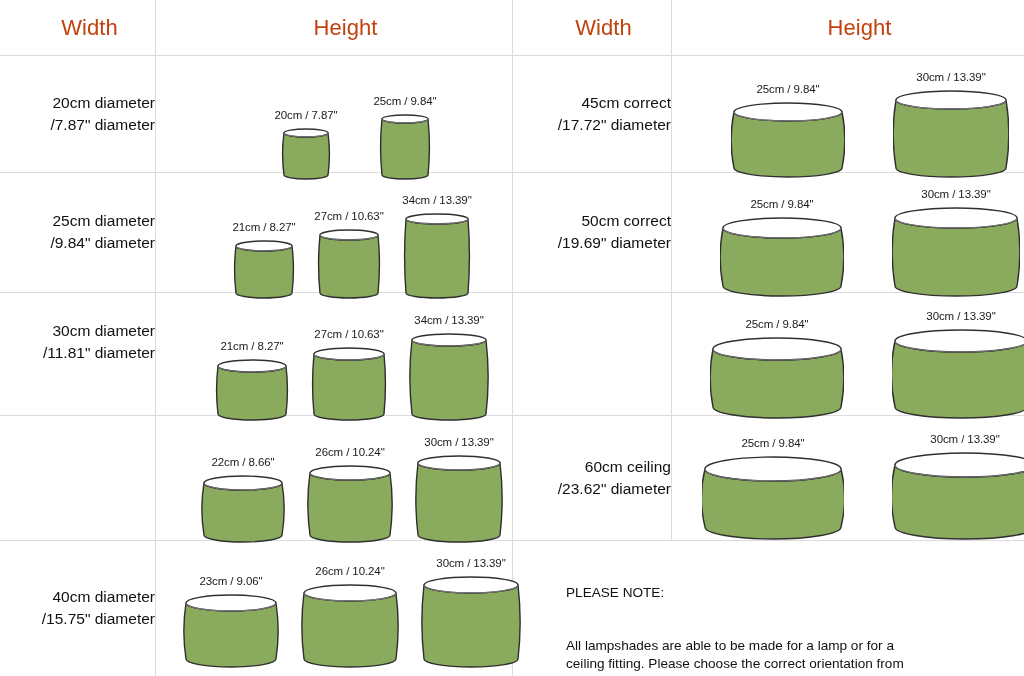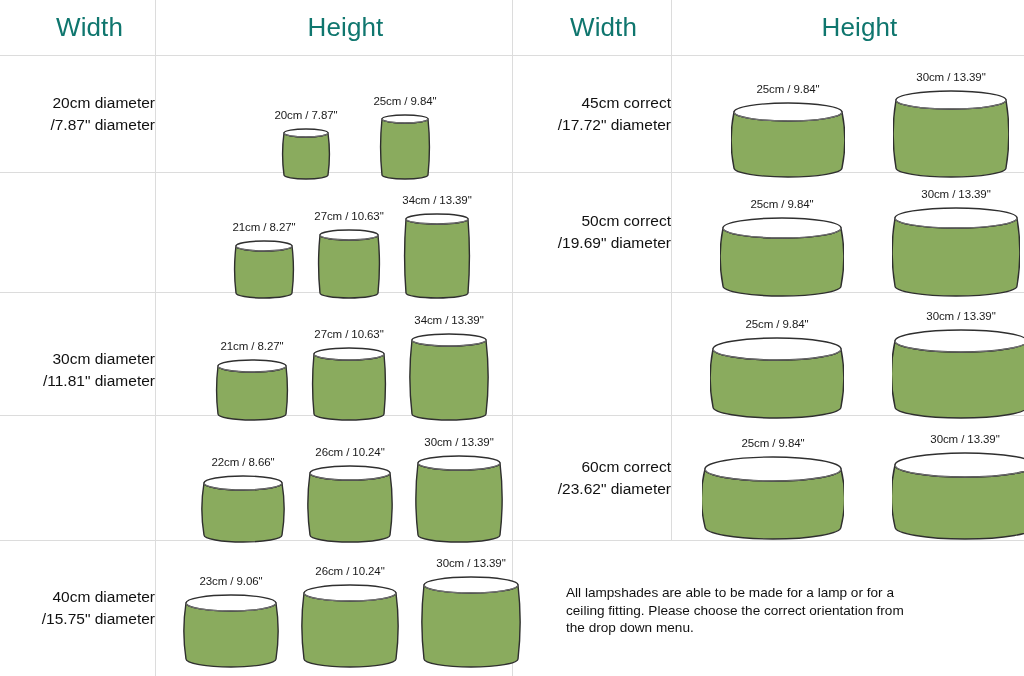--- a/index.html
+++ b/index.html
@@ -43,22 +43,22 @@
     height: 540px;
   }
 
   
   .hdr {
     position: absolute;
     height: 55px;
     display: flex;
     align-items: center;
     justify-content: center;
-    font-size: 26px;
-    color: #0f766e;
+    font-size: 22px;
+    color: #c2410c;
     letter-spacing: .1px;
     padding-left: 24px;
   }
 
   
   .wcell {
     position: absolute;
     display: flex;
     flex-direction: column;
     align-items: flex-end;
@@ -119,39 +119,43 @@
 
   <div class="hdr" style="left:0;   top:0; width:155px">Width</div>
   <div class="hdr" style="left:155px;top:0; width:357px">Height</div>
   <div class="hdr" style="left:512px;top:0; width:159px">Width</div>
   <div class="hdr" style="left:671px;top:0; width:353px">Height</div>
 
   <div class="wcell" style="left:0;top:55px;width:155px;height:117px">
     <span class="l1">20cm diameter</span>
     <span class="l2">/7.87" diameter</span>
   </div>
-  <div class="wcell" style="left:0;top:308px;width:155px;height:123px">
+  <div class="wcell" style="left:0;top:172px;width:155px;height:120px">
+    <span class="l1">25cm diameter</span>
+    <span class="l2">/9.84" diameter</span>
+  </div>
+  <div class="wcell" style="left:0;top:280px;width:155px;height:123px">
     <span class="l1">30cm diameter</span>
     <span class="l2">/11.81" diameter</span>
   </div>
   <div class="wcell" style="left:0;top:540px;width:155px;height:136px">
     <span class="l1">40cm diameter</span>
     <span class="l2">/15.75" diameter</span>
   </div>
 
   <div class="wcell" style="left:512px;top:55px;width:159px;height:117px">
     <span class="l1">45cm correct</span>
     <span class="l2">/17.72" diameter</span>
   </div>
   <div class="wcell" style="left:512px;top:172px;width:159px;height:120px">
     <span class="l1">50cm correct</span>
     <span class="l2">/19.69" diameter</span>
   </div>
   <div class="wcell" style="left:512px;top:415px;width:159px;height:125px">
-    <span class="l1">60cm correct</span>
+    <span class="l1">60cm ceiling</span>
     <span class="l2">/23.62" diameter</span>
   </div>
 
   <div class="hcell" id="hc-L0" style="left:155px;top:55px;width:357px;height:117px">
       <div class="shade" style="left: 126px; top: 54px; width: 50px;">
         <div class="shade-cap">20cm / 7.87"</div>
         <svg class="shade-art" width="50" height="56" viewBox="0 0 50 56">
     <path d="M 3 7 C 1 21.7 1 34.3 3 49 A 22 4 0 0 0 47 49 C 49 34.3 49 21.7 47 7 A 22 4 0 0 1 3 7 Z" fill="#8aab5e" stroke="#2f2f2f" stroke-width="1.4" stroke-linejoin="round"></path>
     <ellipse cx="25" cy="7" rx="22" ry="4" fill="#ffffff" stroke="#2f2f2f" stroke-width="1.4"></ellipse>
     <path d="M 3 7 A 22 4 0 0 0 47 7" fill="none" stroke="#8a8a8a" stroke-width="1.1" opacity="0.75"></path>
@@ -338,20 +342,21 @@
         <div class="shade-cap">30cm / 13.39"</div>
         <svg class="shade-art" width="146" height="92" viewBox="0 0 146 92">
     <path d="M 3 15 C -2 36.7 -2 55.3 3 77 A 70 12 0 0 0 143 77 C 148 55.3 148 36.7 143 15 A 70 12 0 0 1 3 15 Z" fill="#8aab5e" stroke="#2f2f2f" stroke-width="1.4" stroke-linejoin="round"></path>
     <ellipse cx="73" cy="15" rx="70" ry="12" fill="#ffffff" stroke="#2f2f2f" stroke-width="1.4"></ellipse>
     <path d="M 3 15 A 70 12 0 0 0 143 15" fill="none" stroke="#8a8a8a" stroke-width="1.1" opacity="0.75"></path>
   </svg>
       </div>
     </div>
 
   <div class="note" style="left:566px;top:549px;width:440px">
+    <div>PLEASE NOTE:</div>
     <div>All lampshades are able to be made for a lamp or for a
 ceiling fitting. Please choose the correct orientation from
 the drop down menu.</div>
     
     
   </div>
 
 </div>
 
 </body></html>

